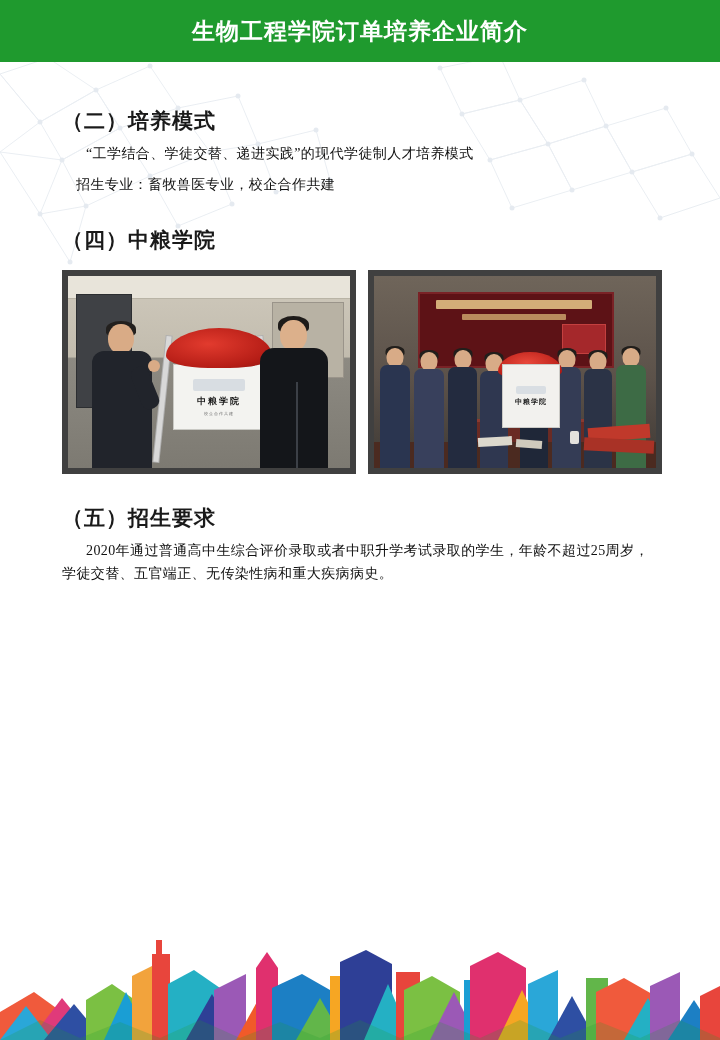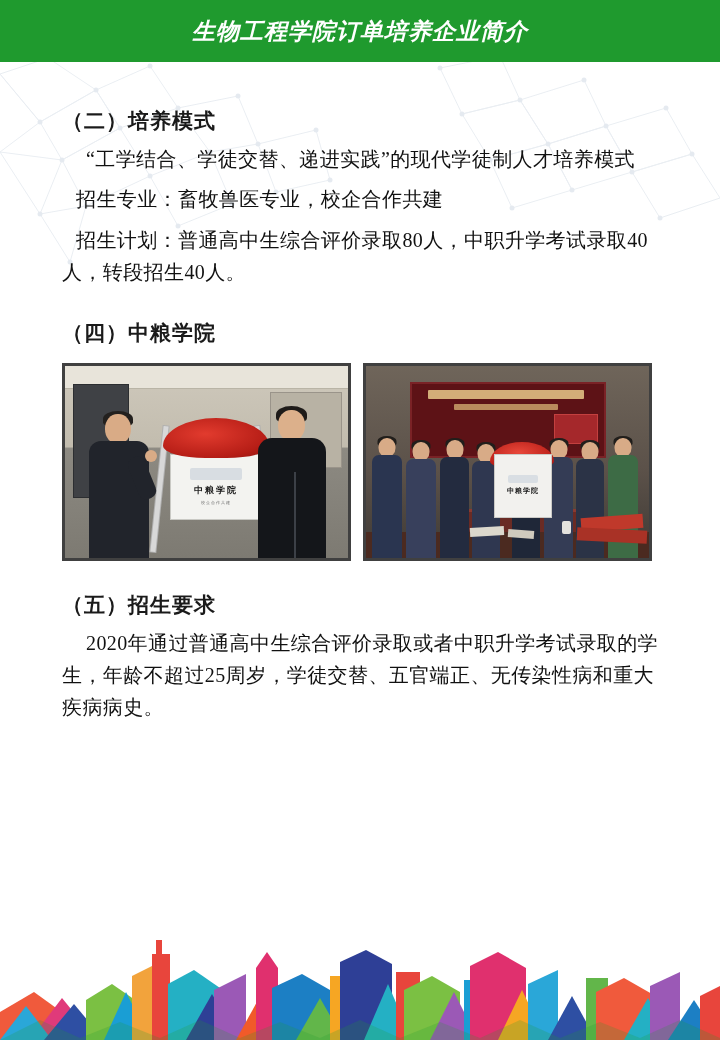--- a/index.html
+++ b/index.html
@@ -26,21 +26,20 @@
     position: absolute;
     left: 0;
     top: 0;
     width: 720px;
     height: 62px;
     background: #1f9a2e;
     display: flex;
     align-items: center;
     justify-content: center;
     z-index: 5;
-    font-style: italic;
   }
   .header-title {
     color: #ffffff;
     font-family: "Liberation Sans", sans-serif;
     font-weight: bold;
     font-size: 23px;
     letter-spacing: 1px;
   }
   
   .net-pattern {
@@ -64,39 +63,39 @@
   }
   .h2 {
     font-size: 21px;
     font-weight: bold;
     color: #1a1a1a;
     margin: 30px 0 6px 0;
     letter-spacing: 1px;
   }
   .h2.first { margin-top: 44px; }
   .para {
-    font-size: 20px;
+    font-size: 14px;
     color: #111111;
     line-height: 1.62;
     margin: 8px 0 0 0;
     text-indent: 0;
     letter-spacing: 0.4px;
   }
   .para.indent { text-indent: 24px; }
   .para.indent-sm { text-indent: 14px; }
   
   .photo-row {
     display: flex;
     gap: 12px;
     margin: 16px 0 0 0;
   }
   .photo {
     width: 283px;
     height: 192px;
-    border: 3px solid #404040;
+    border: 6px solid #404040;
     position: relative;
     overflow: hidden;
     background: #6d6f70;
   }
   
   .p1-wall {
     position: absolute; inset: 0;
     background: linear-gradient(180deg,#cfc9bc 0%, #c2bcae 42%, #8d8a82 43%, #7d7a72 100%);
   }
   .p1-ceiling {
@@ -272,21 +271,20 @@
   <div class="header-band">
     <div class="header-title">生物工程学院订单培养企业简介</div>
   </div>
 
   <div class="content">
 
     <div class="h2 first">（二）培养模式</div>
     <div class="para indent">“工学结合、学徒交替、递进实践”的现代学徒制人才培养模式</div>
 
     <div class="para indent-sm">招生专业：畜牧兽医专业，校企合作共建</div>
-    <div class="para indent-sm">招生计划：普通高中生综合评价录取80人，中职升学考试录取40人，转段招生40人。</div>
 
     <div class="h2">（四）中粮学院</div>
 
     <div class="photo-row">
       <div class="photo">
         <div class="p1-wall"></div>
         <div class="p1-ceiling"></div>
         <div class="p1-door"></div>
         <div class="p1-panel"></div>
         <div class="p1-easel-l"></div>

